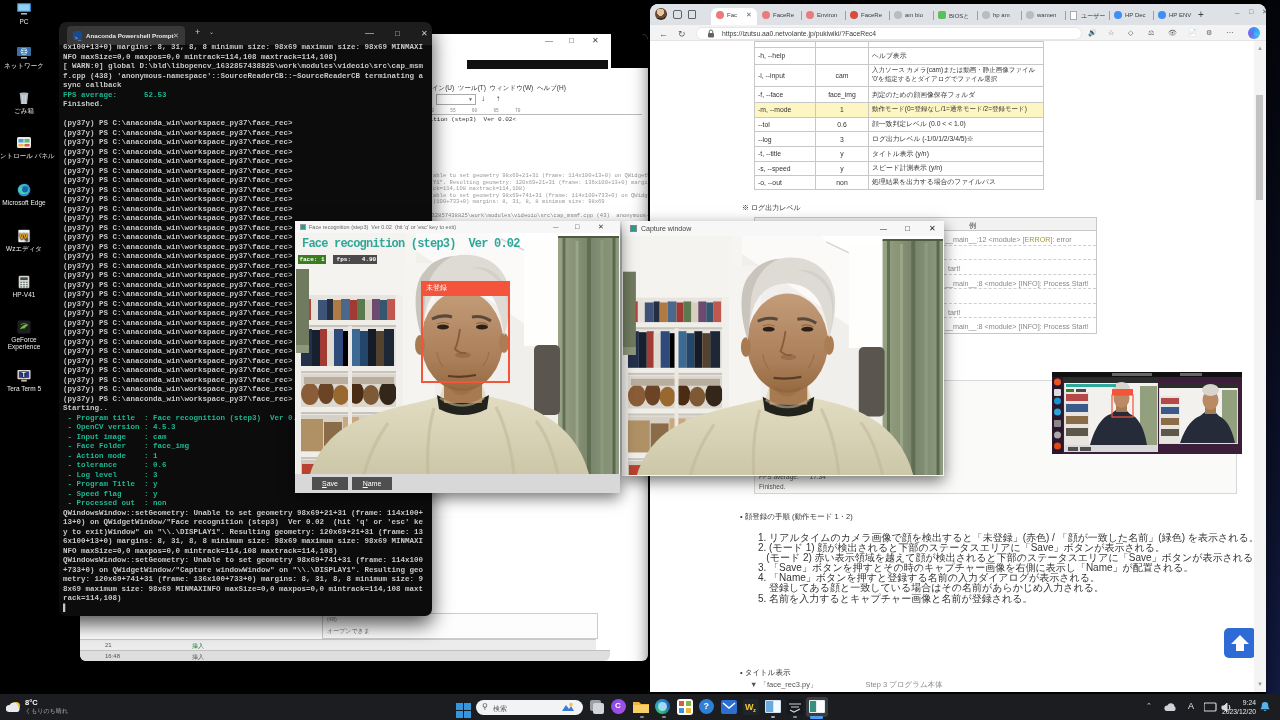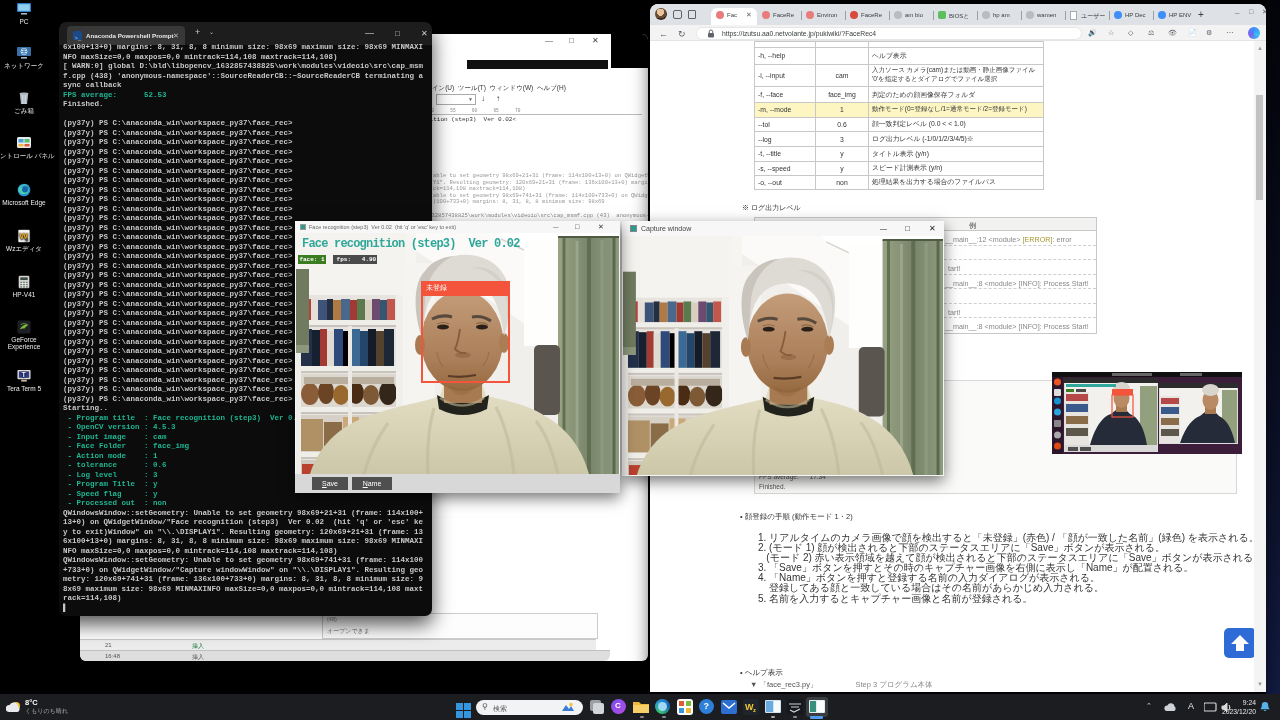--- a/index.html
+++ b/index.html
@@ -445,22 +445,22 @@
       <div class="abs" style="left:90px;top:471px;font-size:7.5px">• 顔登録の手順 (動作モード 1・2)</div>
       <div class="abs" style="left:108px;top:492px;font-size:10px;line-height:10.1px">
         1. リアルタイムのカメラ画像で顔を検出すると「未登録」(赤色) / 「顔が一致した名前」(緑色) を表示される。<br>
         2. (モード 1) 顔が検出されると下部のステータスエリアに「Save」ボタンが表示される。<br>
         &nbsp;&nbsp;&nbsp;(モード 2) 赤い表示領域を越えて顔が検出されると下部のステータスエリアに「Save」ボタンが表示される。<br>
         3. 「Save」ボタンを押すとその時のキャプチャー画像を右側に表示し「Name」が配置される。<br>
         4. 「Name」ボタンを押すと登録する名前の入力ダイアログが表示される。<br>
         &nbsp;&nbsp;&nbsp;&nbsp;登録してある顔と一致している場合はその名前があらかじめ入力される。<br>
         5. 名前を入力するとキャプチャー画像と名前が登録される。
       </div>
-      <div class="abs" style="left:90px;top:627px;font-size:7.5px">• ヘルプ表示</div>
-      <div class="abs" style="left:100px;top:639px;font-size:7.5px;color:#555">▼ 「face_rec3.py」<span style="margin-left:38px;color:#888">Step 3 プログラム本体</span></div>
+      <div class="abs" style="left:90px;top:627px;font-size:7.5px">• タイトル表示</div>
+      <div class="abs" style="left:100px;top:639px;font-size:7.5px;color:#555">▼ 「face_rec3.py」<span style="margin-left:48px;color:#888">Step 3 プログラム本体</span></div>
 
       <div class="abs" style="left:574px;top:587px;width:32px;height:30px;background:#2e6bd6;border-radius:5px">
         <svg width="32" height="30" viewBox="0 0 32 30">
             <path d="M16 7 L25 16 L20 16 L20 23 L12 23 L12 16 L7 16 Z" fill="#fff"></path>
           </svg>
       </div>
 
       <div class="abs" style="left:604px;top:0;width:12px;height:651px;background:#f4f4f4">
         <div class="abs" style="left:3px;top:4px;color:#9a9a9a;font-size:6px">▲</div>
         <div class="abs" style="left:2px;top:54px;width:7px;height:105px;background:#c2c2c2"></div>

